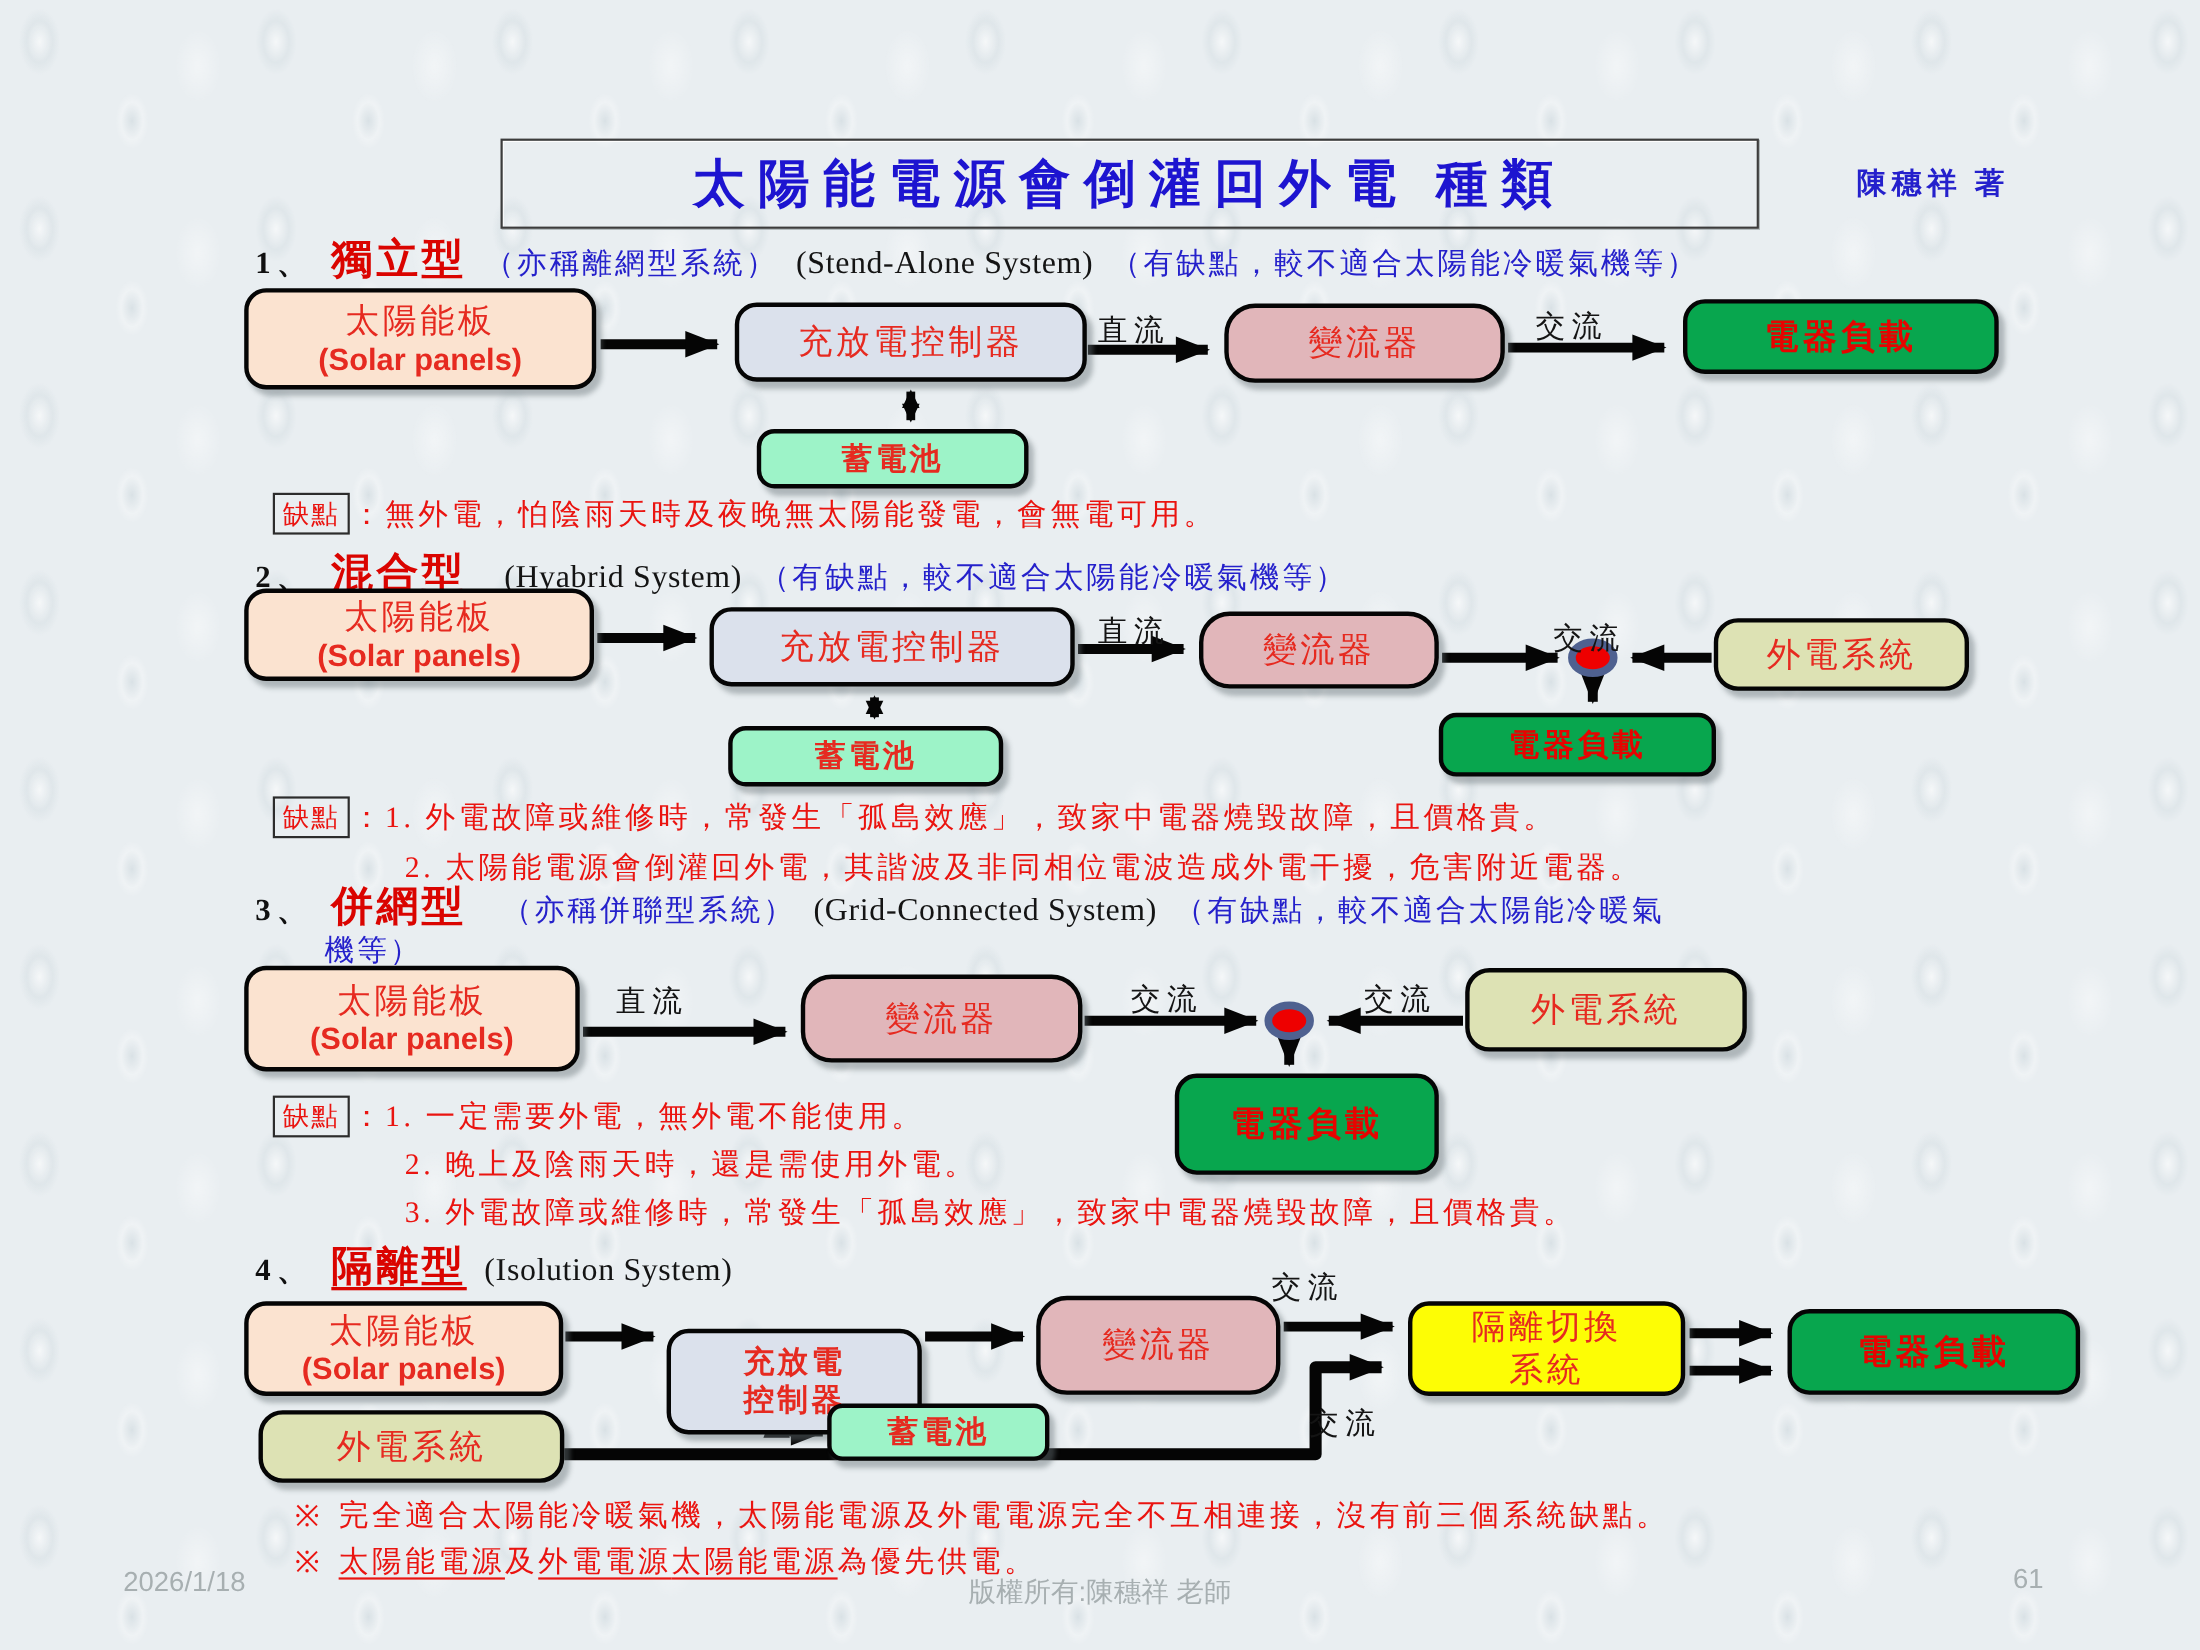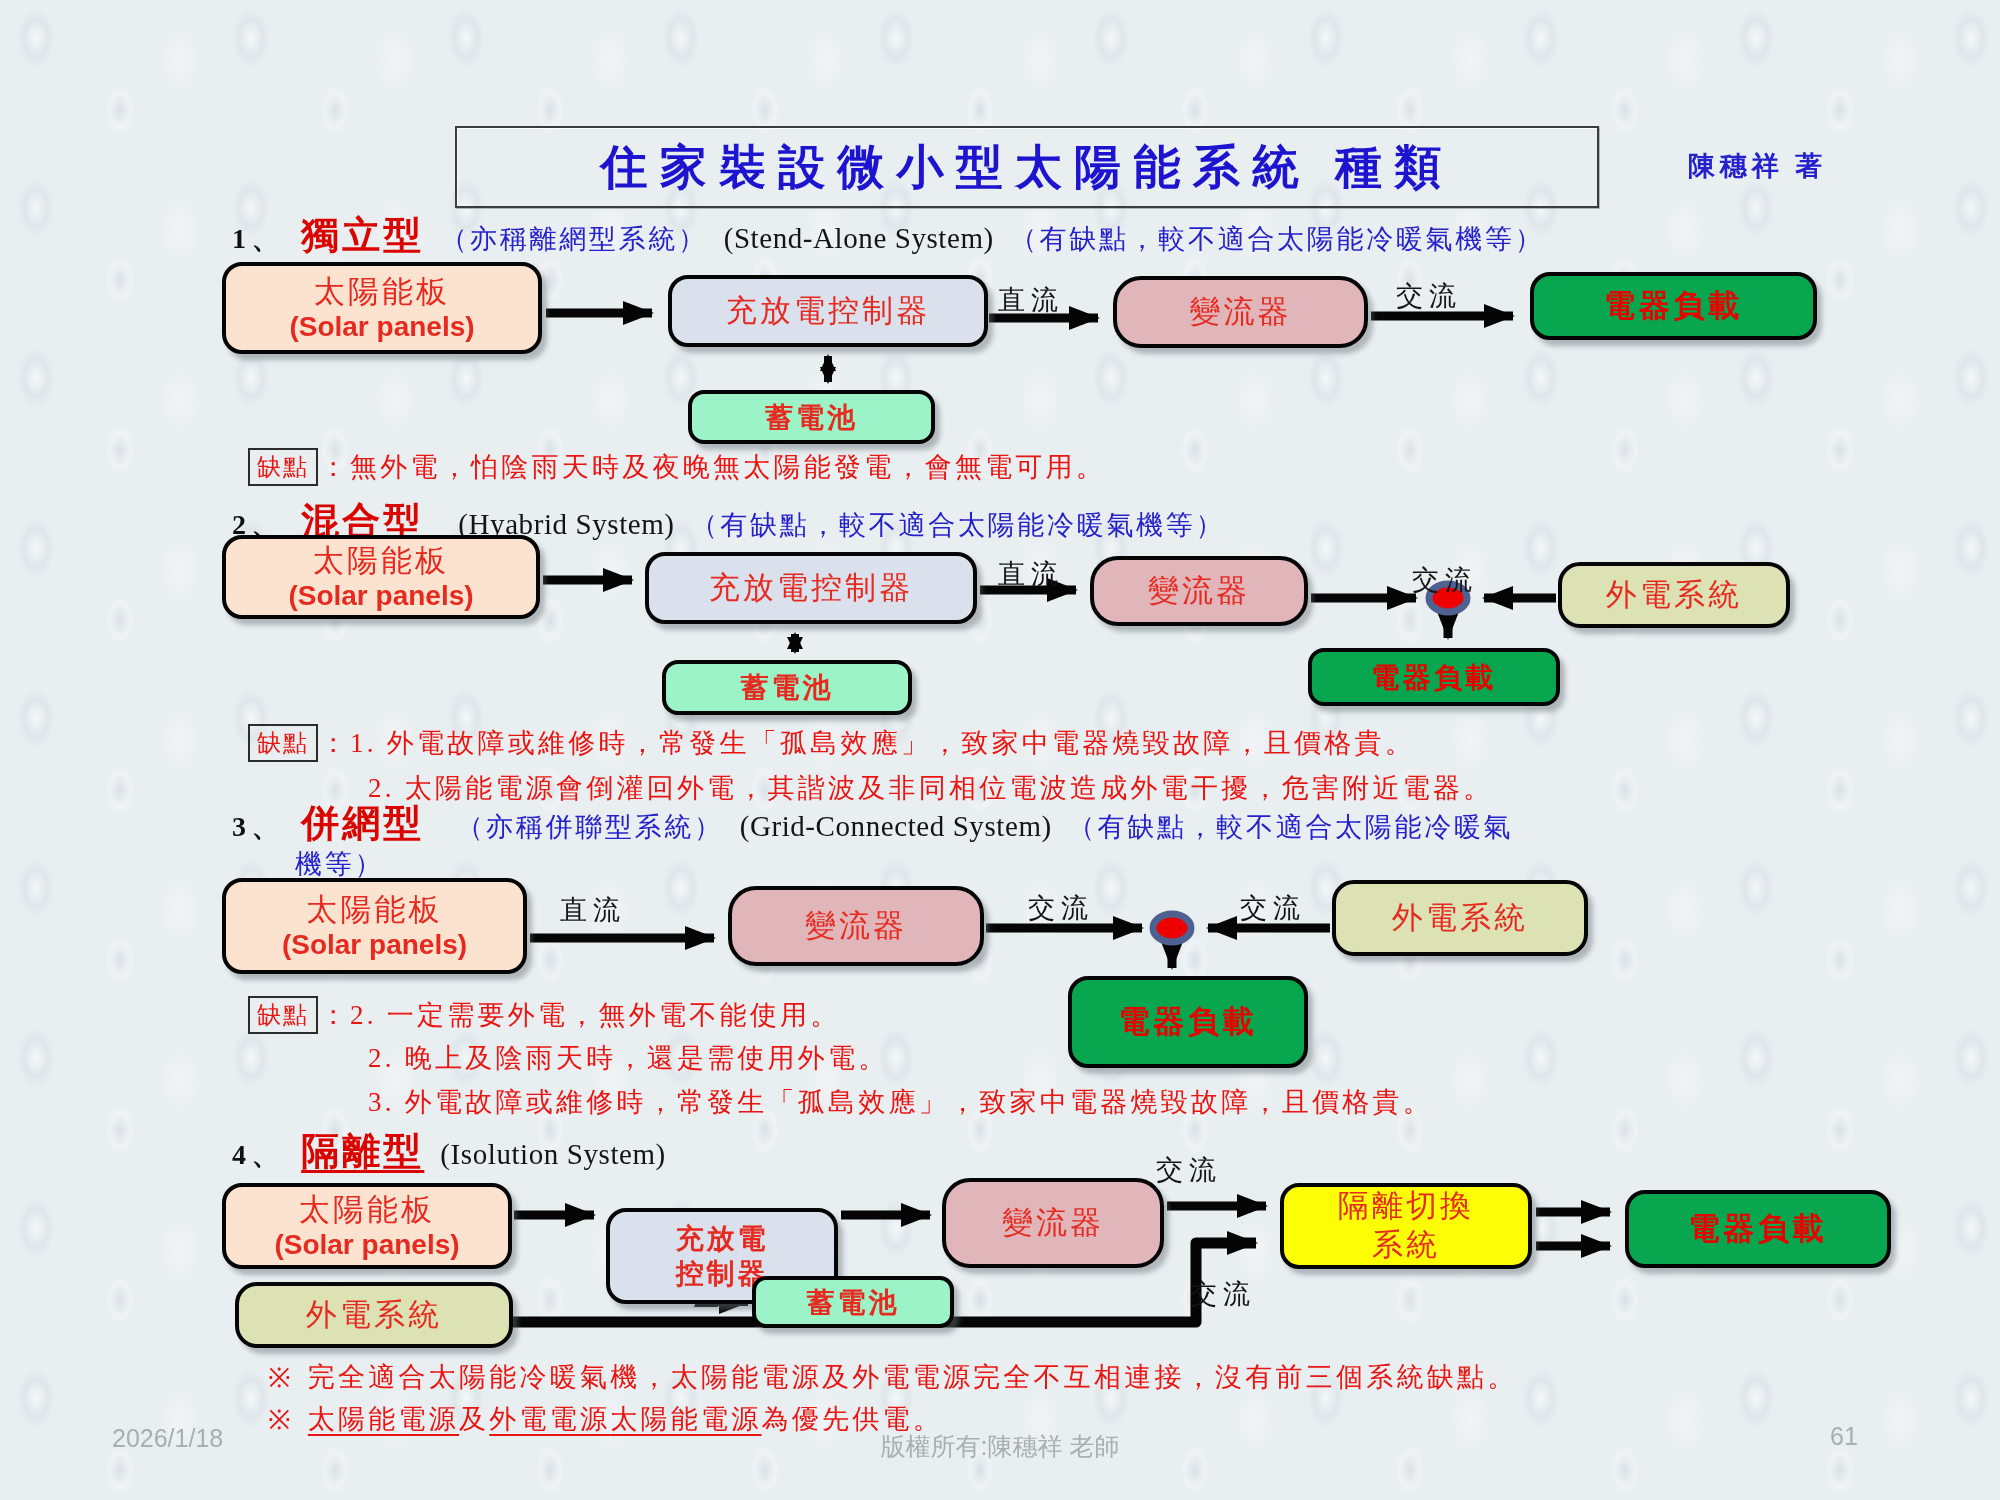--- a/index.html
+++ b/index.html
@@ -98,21 +98,21 @@
       <line x1="1536" y1="1212" x2="1610" y2="1212" marker-end="url(#arr)"></line>
       <line x1="1536" y1="1246" x2="1610" y2="1246" marker-end="url(#arr)"></line>
       <path d="M513,1322 L1196,1322 L1196,1243 L1256,1243" stroke-width="11" stroke-linejoin="round" marker-end="url(#arr)"></path>
       <path d="M748,1302 L706,1302 L706,1278" stroke-width="8" stroke-linejoin="round" marker-start="url(#arrS)" marker-end="url(#arr)"></path>
     </g>
     <ellipse cx="1448" cy="598" rx="19" ry="14" fill="#ee0000" stroke="#4f6190" stroke-width="7"></ellipse>
     <ellipse cx="1172" cy="928" rx="19" ry="14" fill="#ee0000" stroke="#4f6190" stroke-width="7"></ellipse>
   </svg>
 
   <div class="title-box">
-    <span>住家裝設微小型太陽能系統 種類</span>
+    <span>太陽能電源會倒灌回外電 種類</span>
   </div>
   <div class="author">陳穗祥  著</div>
 
   <div class="sechead" style="left:232px;top:210px;">
     <span class="num">1、</span>
     <span class="secname">獨立型</span>
     <span class="alias">（亦稱離網型系統）</span>
     <span class="enb">(Stend-Alone System)</span>
     <span class="warn">（有缺點，較不適合太陽能冷暖氣機等）</span>
   </div>
@@ -204,21 +204,21 @@
   <div class="node khaki" style="left:1332px;top:880px;width:256px;height:76px;">
     <div class="zh">外電系統</div>
   </div>
   <div class="node green" style="left:1068px;top:976px;width:240px;height:92px;">
     <div class="zh">電器負載</div>
   </div>
 
   <div class="redline" style="left:248px;top:996px;">
     <span class="chip">缺點</span>
     <span class="colon">：</span>
-    <span>2. 一定需要外電，無外電不能使用。</span>
+    <span>1. 一定需要外電，無外電不能使用。</span>
   </div>
   <div class="redline" style="left:368px;top:1040px;">
     <span>2. 晚上及陰雨天時，還是需使用外電。</span>
   </div>
   <div class="redline" style="left:368px;top:1084px;">
     <span>3. 外電故障或維修時，常發生「孤島效應」，致家中電器燒毀故障，且價格貴。</span>
   </div>
 
   <div class="sechead" style="left:232px;top:1126px;">
     <span class="num">4、</span>

